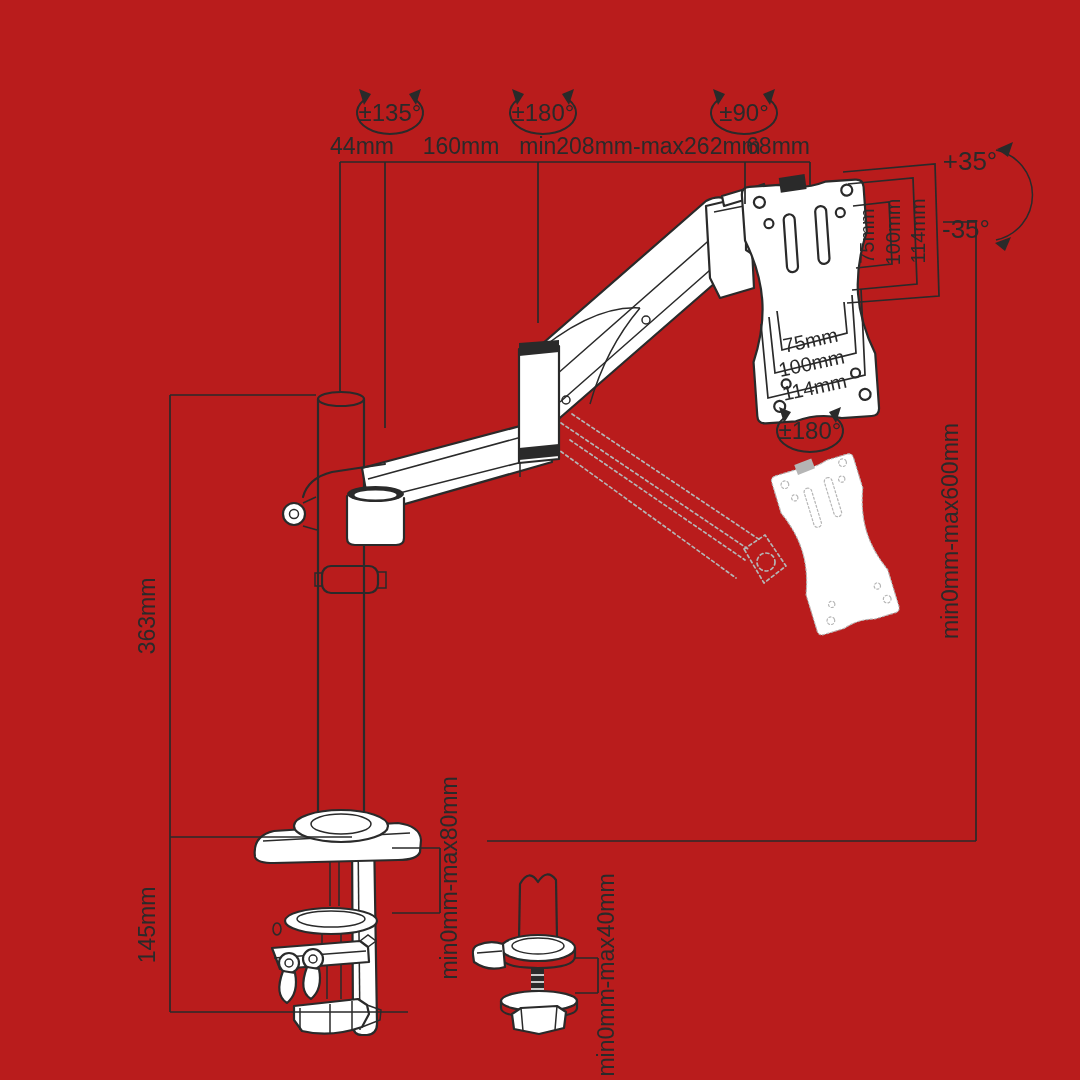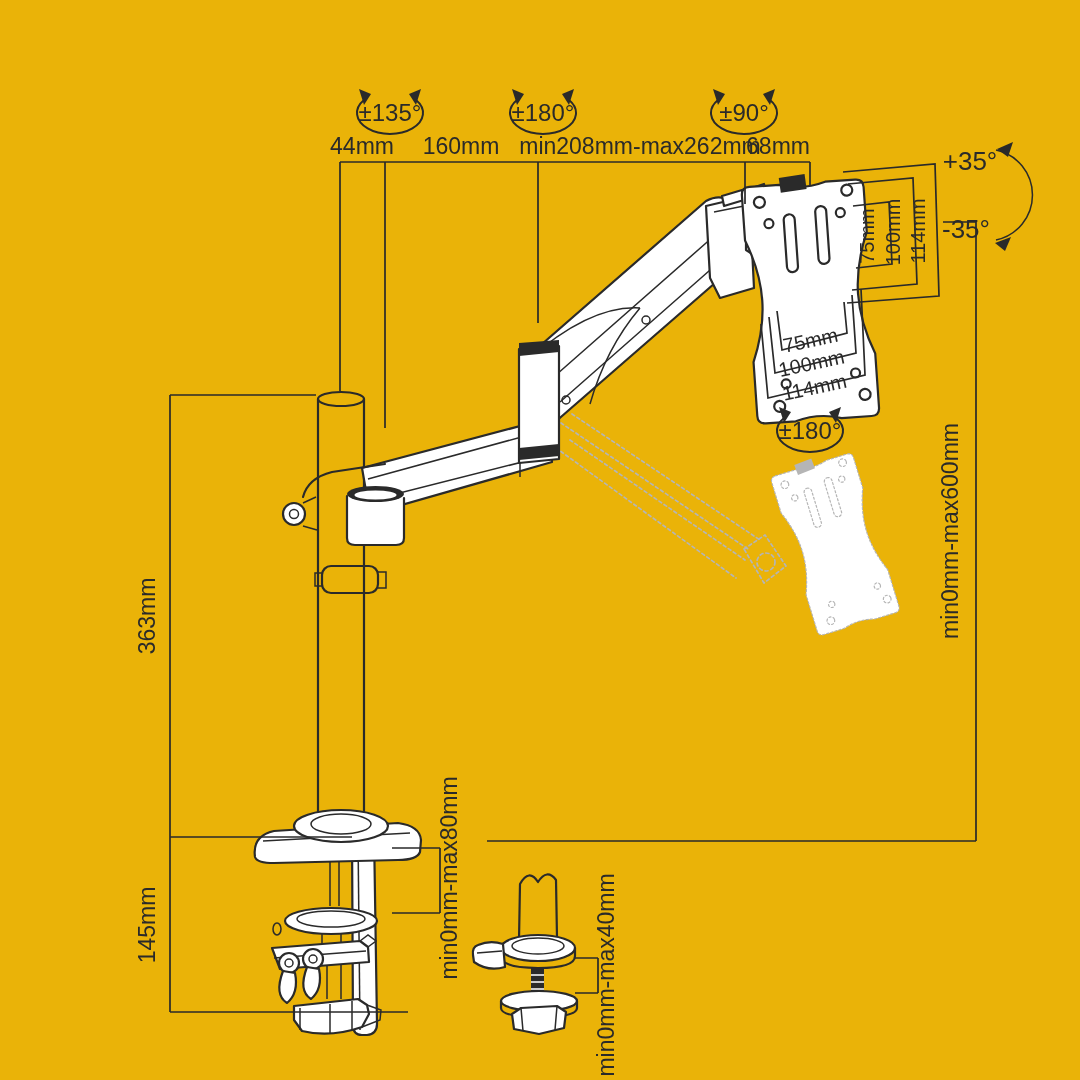--- a/index.html
+++ b/index.html
@@ -1,16 +1,16 @@
 <!DOCTYPE html>
 <html><head>
 <meta charset="utf-8">
 <style>
   html,body{margin:0;padding:0;background:#ffffff;}
-  .canvas{width:1080px;height:1080px;background:#eab308;position:relative;overflow:hidden;}
+  .canvas{width:1080px;height:1080px;background:#b91c1c;position:relative;overflow:hidden;}
   svg{display:block;}
   text{font-family:"Liberation Sans","DejaVu Sans",sans-serif;fill:#2a2a2a;}
   .ln{stroke:#2a2a2a;stroke-width:2.2;fill:none;stroke-linecap:round;stroke-linejoin:round;}
   .lnw{stroke:#2a2a2a;stroke-width:2.2;fill:#ffffff;stroke-linecap:round;stroke-linejoin:round;}
   .thin{stroke:#2a2a2a;stroke-width:1.5;fill:none;}
   .dim{stroke:#2a2a2a;stroke-width:1.7;fill:none;stroke-linecap:butt;}
   .dark{fill:#2a2a2a;stroke:none;}
   .ghost{color:#b5b5b5;stroke:#b5b5b5;stroke-width:1.7;fill:none;stroke-dasharray:3 3;stroke-linecap:round;stroke-linejoin:round;}
   .t23{font-size:23px;} .t24{font-size:24px;} .t20{font-size:20px;} .t26{font-size:26px;}
   .mid{text-anchor:middle;}

